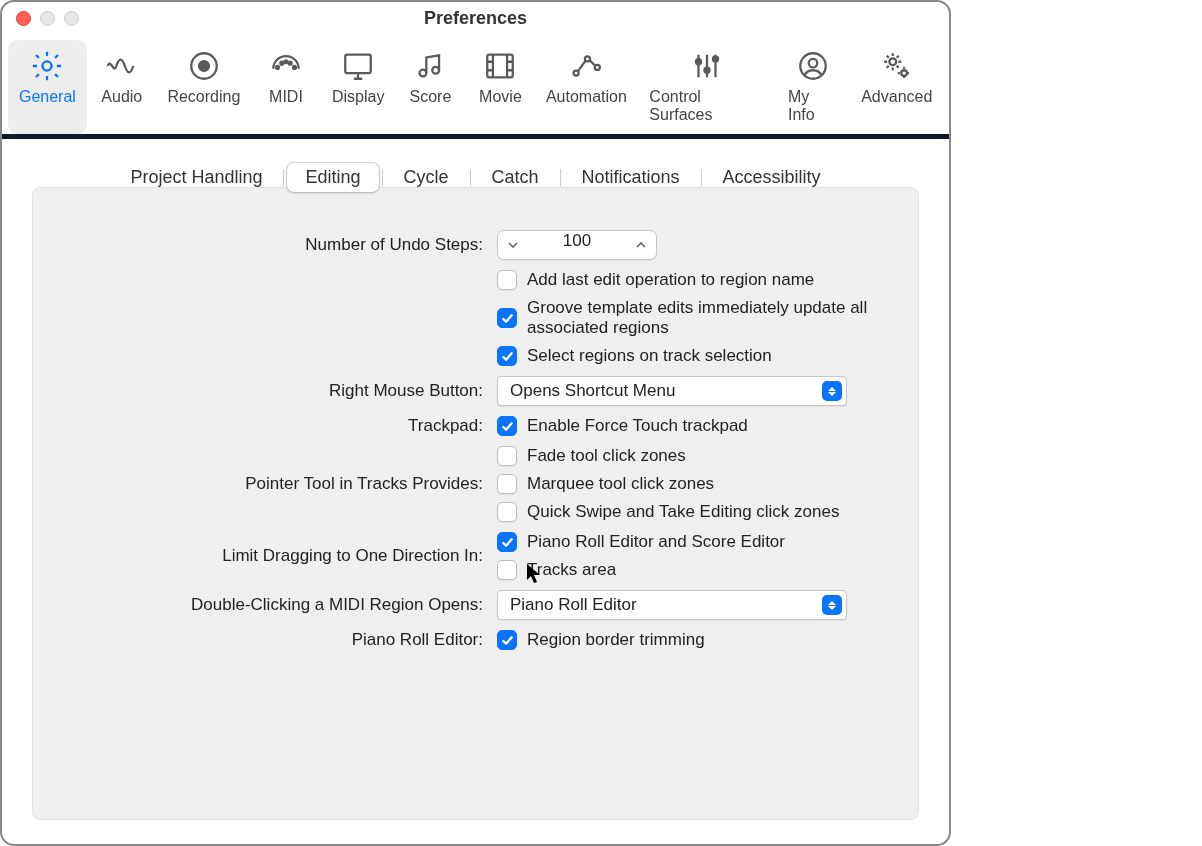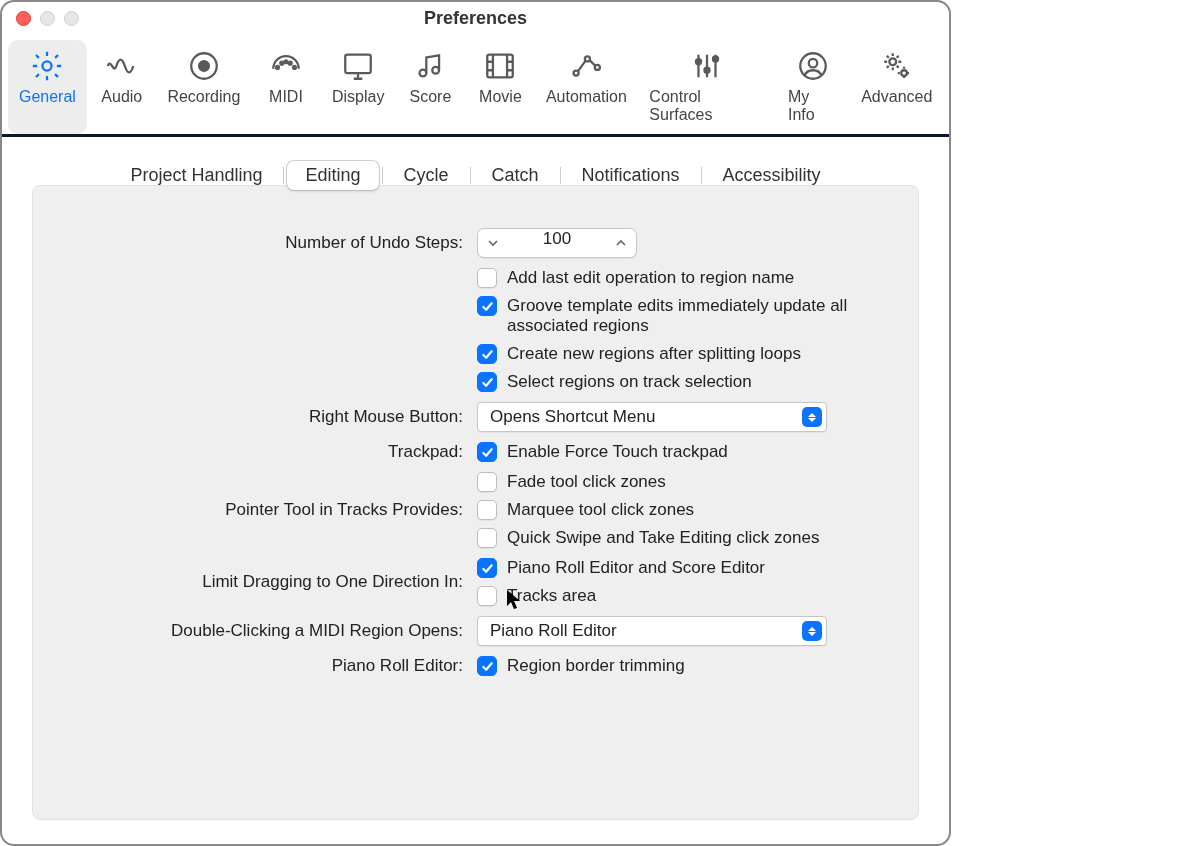--- a/index.html
+++ b/index.html
@@ -47,21 +47,21 @@
     font-weight: 600;
     font-size: 18px;
     color: #333;
     pointer-events: none;
   }
   .toolbar {
     display: flex;
     padding: 6px 6px 0 6px;
     gap: 0;
     justify-content: space-between;
-    border-bottom: 3px solid #0f172a;
+    border-bottom: 5px solid #0f172a;
   }
   .toolbar-item {
     display: flex;
     flex-direction: column;
     align-items: center;
     justify-content: flex-start;
     padding: 8px 12px 10px 12px;
     border-radius: 10px;
     cursor: default;
     min-width: 70px;
@@ -113,38 +113,39 @@
   }
 
   .panel {
     position: absolute;
     top: 48px;
     left: 30px; right: 30px; bottom: 24px;
     background: #efefef;
     border: 1px solid #e1e1e1;
     border-radius: 8px;
     padding-top: 42px;
+    padding-left: 20px;
   }
 
   .form {
     display: grid;
     grid-template-columns: 400px 1fr;
     column-gap: 14px;
     row-gap: 10px;
     align-items: center;
     padding: 0 30px;
   }
   .form-label {
     text-align: right;
     font-size: 17px;
     color: #222;
     align-self: center;
   }
   .form-value { display: flex; flex-direction: column; gap: 8px; }
-  .checkbox-row { display: flex; gap: 10px; }
+  .checkbox-row { display: flex; align-items: center; gap: 10px; }
 
   .stepper {
     display: inline-flex;
     align-items: flex-start;
     background: #fff;
     border: 1px solid #c6c6c6;
     border-radius: 7px;
     height: 30px;
     width: 160px;
     box-shadow: 0 1px 1px rgba(0,0,0,0.06);
@@ -361,28 +362,20 @@
               <span class="checkbox unchecked"></span>
               <span>Add last edit operation to region name</span>
             </div>
             <div class="checkbox-row">
               <span class="checkbox checked">
                 <svg width="13" height="13" viewBox="0 0 14 14" fill="none" stroke="#fff" stroke-width="2.4" stroke-linecap="round" stroke-linejoin="round">
                   <path d="M2.5 7.5l3 3 6-7"></path>
                 </svg>
               </span>
               <span>Groove template edits immediately update all associated regions</span>
-            </div>
-            <div class="checkbox-row">
-              <span class="checkbox checked">
-                <svg width="13" height="13" viewBox="0 0 14 14" fill="none" stroke="#fff" stroke-width="2.4" stroke-linecap="round" stroke-linejoin="round">
-                  <path d="M2.5 7.5l3 3 6-7"></path>
-                </svg>
-              </span>
-              <span>Create new regions after splitting loops</span>
             </div>
             <div class="checkbox-row">
               <span class="checkbox checked">
                 <svg width="13" height="13" viewBox="0 0 14 14" fill="none" stroke="#fff" stroke-width="2.4" stroke-linecap="round" stroke-linejoin="round">
                   <path d="M2.5 7.5l3 3 6-7"></path>
                 </svg>
               </span>
               <span>Select regions on track selection</span>
             </div>
           </div>

